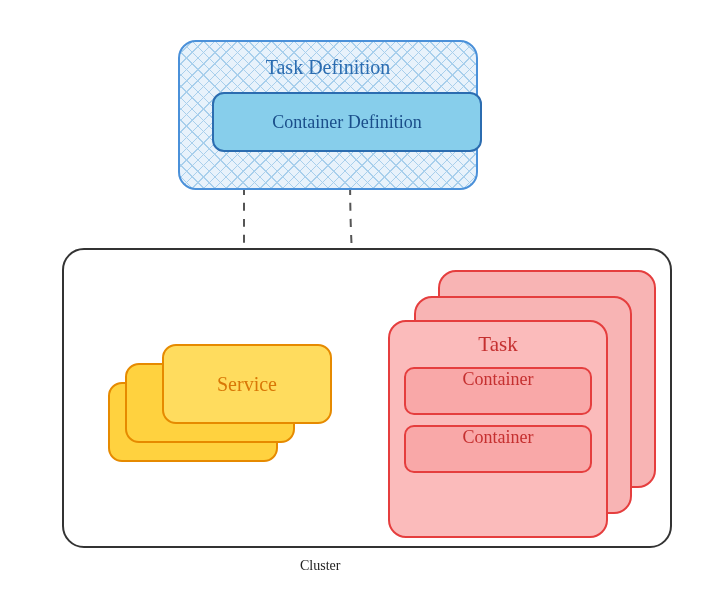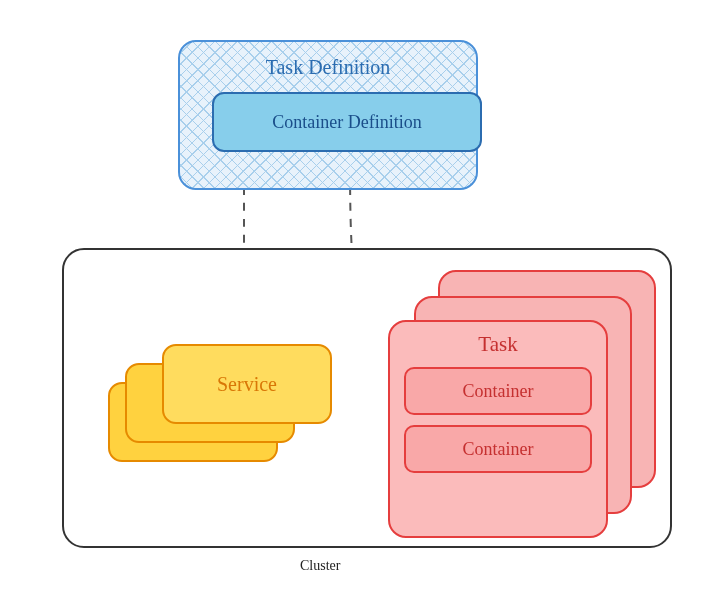--- a/index.html
+++ b/index.html
@@ -169,21 +169,20 @@
       margin-bottom: 8px;
     }
     
     .container-box {
       margin: 10px 14px 0 14px;
       height: 48px;
       background: #F9A8A8;
       border: 2px solid #E53E3E;
       border-radius: 10px;
       display: flex;
-      align-items: center;
       justify-content: center;
       color: #C53030;
       font-size: 18px;
     }
     
     
     .connector-svg {
       position: absolute;
       left: 0;
       top: 0;

